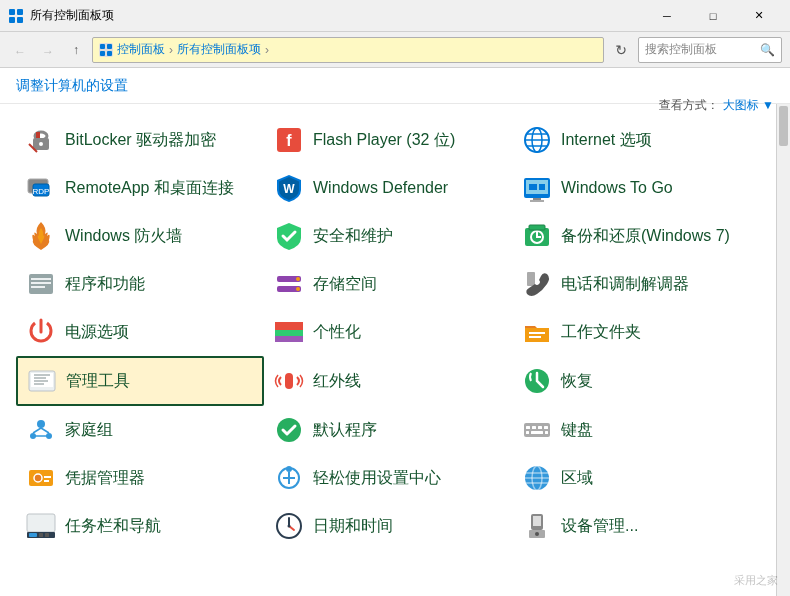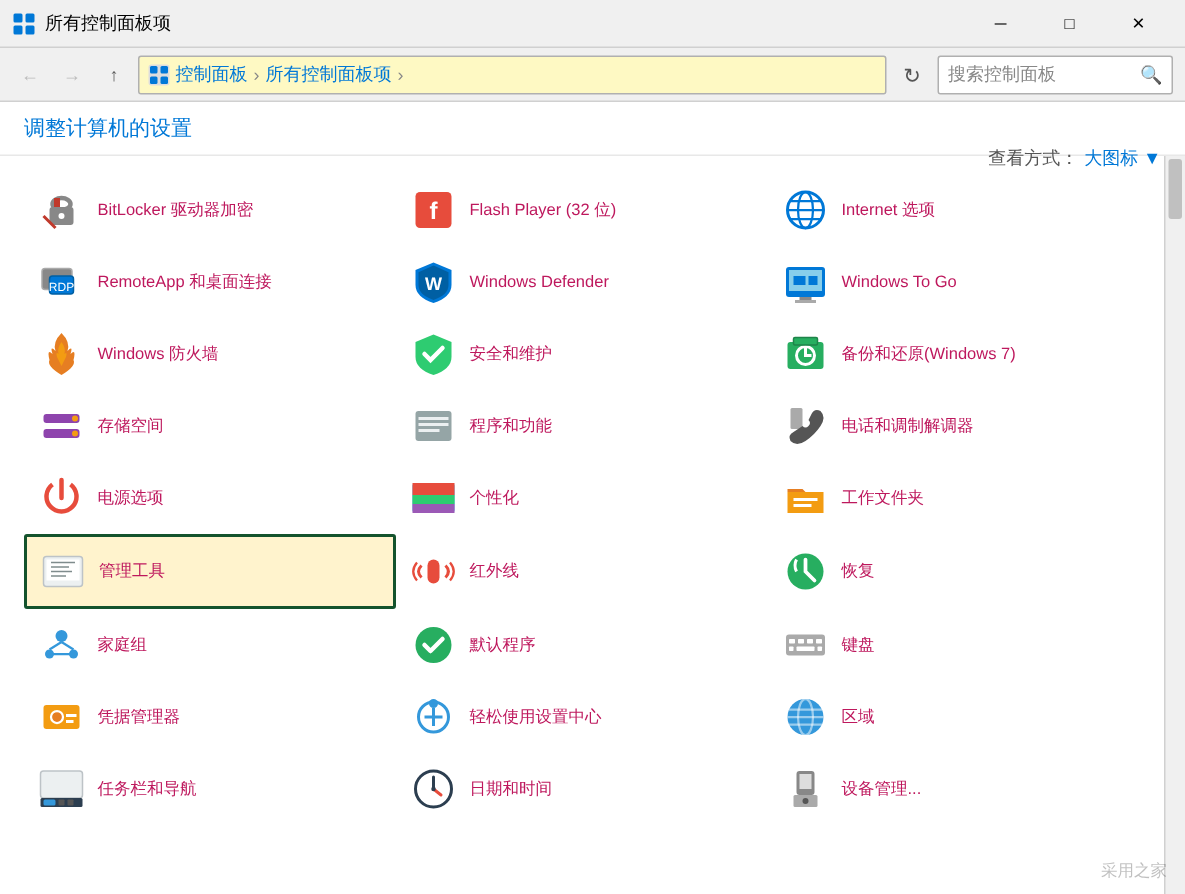--- a/index.html
+++ b/index.html
@@ -99,21 +99,21 @@
       width: 26px;
       height: 26px;
       display: flex;
       align-items: center;
       justify-content: center;
       cursor: pointer;
       color: #555;
       font-size: 14px;
     }
     .search-box {
-      width: 157px;
+      width: 144px;
       height: 26px;
       border: 1px solid #b0b0b0;
       border-radius: 2px;
       background: #fff;
       display: flex;
       align-items: center;
       padding: 0 6px;
       gap: 4px;
       font-size: 12px;
       color: #888;
@@ -194,22 +194,22 @@
     }
     .item-icon {
       width: 32px;
       height: 32px;
       flex-shrink: 0;
       display: flex;
       align-items: center;
       justify-content: center;
     }
     .item-label {
-      font-size: 11px;
-      color: #be185d;
+      font-size: 16px;
+      color: #14532d;
       line-height: 1.3;
     }
 
     
     .watermark {
       position: fixed;
       bottom: 8px;
       right: 12px;
       font-size: 11px;
       color: rgba(0,0,0,0.25);
@@ -363,38 +363,38 @@
               <circle cx="16" cy="17" r="6" fill="none" stroke="white" stroke-width="2"></circle>
               <path d="M16 11 L16 17 L20 17" stroke="white" stroke-width="2" fill="none"></path>
               <rect x="8" y="5" width="16" height="5" rx="1" fill="#27ae60" stroke="#1e8449" stroke-width="1"></rect>
             </svg>
           </div>
           <span class="item-label">备份和还原(Windows 7)</span>
         </div>
         <div class="grid-item">
           <div class="item-icon">
             <svg width="32" height="32" viewBox="0 0 32 32">
+              <rect x="4" y="6" width="24" height="20" rx="2" fill="#95a5a6"></rect>
+              <rect x="6" y="10" width="20" height="2" fill="#ecf0f1"></rect>
+              <rect x="6" y="14" width="20" height="2" fill="#ecf0f1"></rect>
+              <rect x="6" y="18" width="14" height="2" fill="#ecf0f1"></rect>
+            </svg>
+          </div>
+          <span class="item-label">程序和功能</span>
+        </div>
+        <div class="grid-item">
+          <div class="item-icon">
+            <svg width="32" height="32" viewBox="0 0 32 32">
               <rect x="4" y="8" width="24" height="6" rx="2" fill="#8e44ad"></rect>
               <rect x="4" y="18" width="24" height="6" rx="2" fill="#8e44ad"></rect>
               <circle cx="25" cy="11" r="2" fill="#f39c12"></circle>
               <circle cx="25" cy="21" r="2" fill="#f39c12"></circle>
             </svg>
           </div>
           <span class="item-label">存储空间</span>
-        </div>
-        <div class="grid-item">
-          <div class="item-icon">
-            <svg width="32" height="32" viewBox="0 0 32 32">
-              <rect x="4" y="6" width="24" height="20" rx="2" fill="#95a5a6"></rect>
-              <rect x="6" y="10" width="20" height="2" fill="#ecf0f1"></rect>
-              <rect x="6" y="14" width="20" height="2" fill="#ecf0f1"></rect>
-              <rect x="6" y="18" width="14" height="2" fill="#ecf0f1"></rect>
-            </svg>
-          </div>
-          <span class="item-label">程序和功能</span>
         </div>
         <div class="grid-item">
           <div class="item-icon">
             <svg width="32" height="32" viewBox="0 0 32 32">
               <rect x="6" y="4" width="8" height="14" rx="1" fill="#aaa"></rect>
               <path d="M8 20 Q4 22 6 26 Q10 30 16 26 Q22 22 26 16 Q30 10 26 6 Q22 4 20 8 L18 12 Q20 14 18 16 Q16 18 14 16 Z" fill="#555"></path>
             </svg>
           </div>
           <span class="item-label">电话和调制解调器</span>
         </div>

